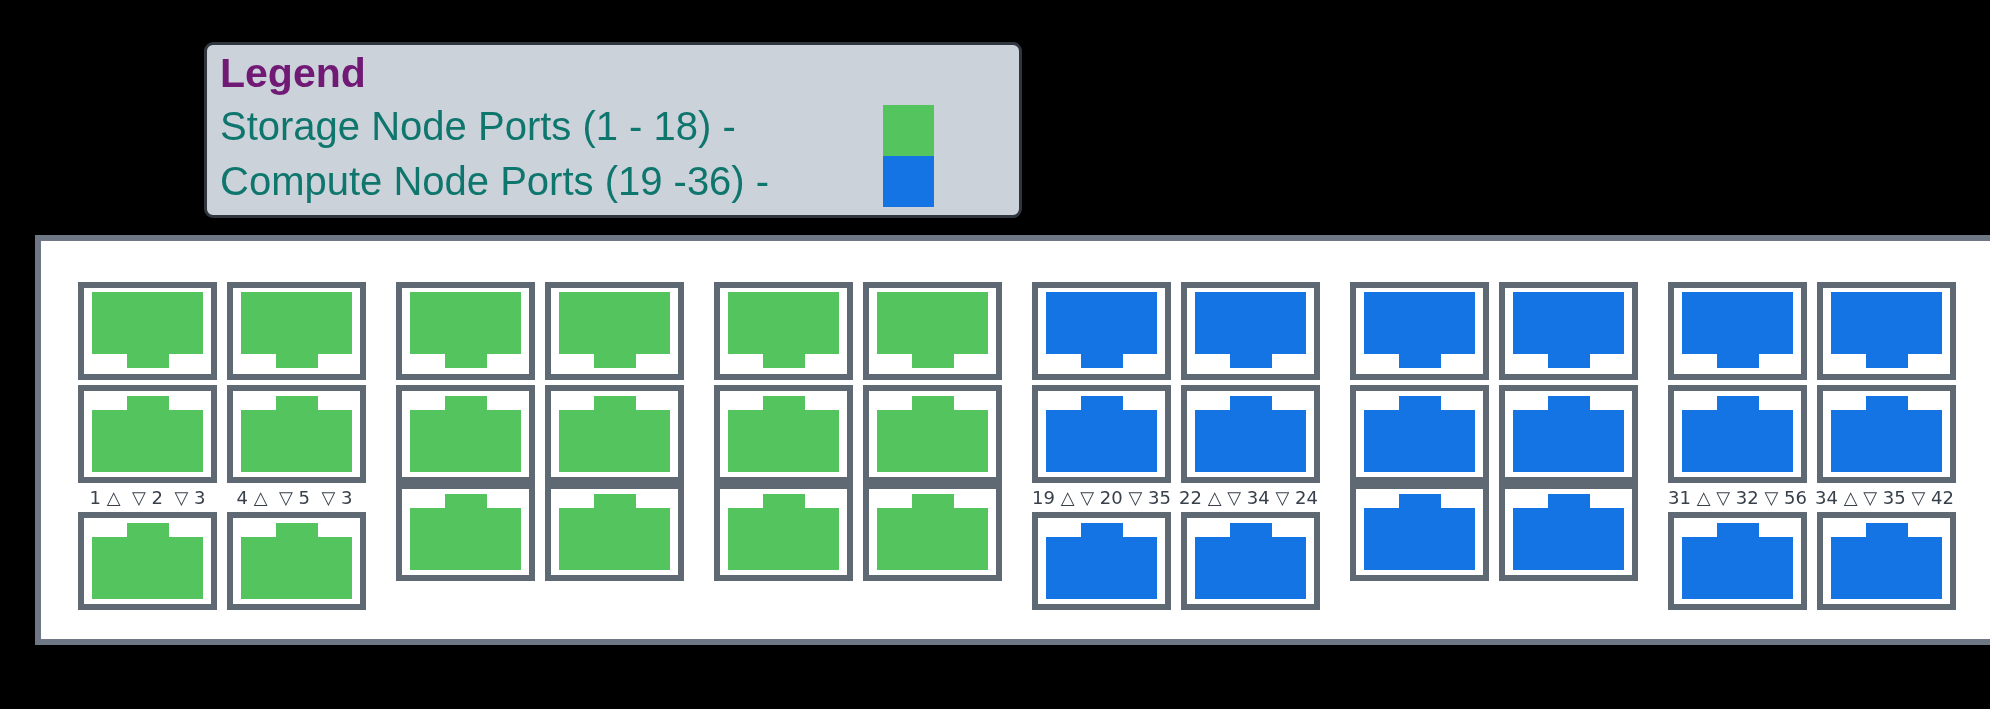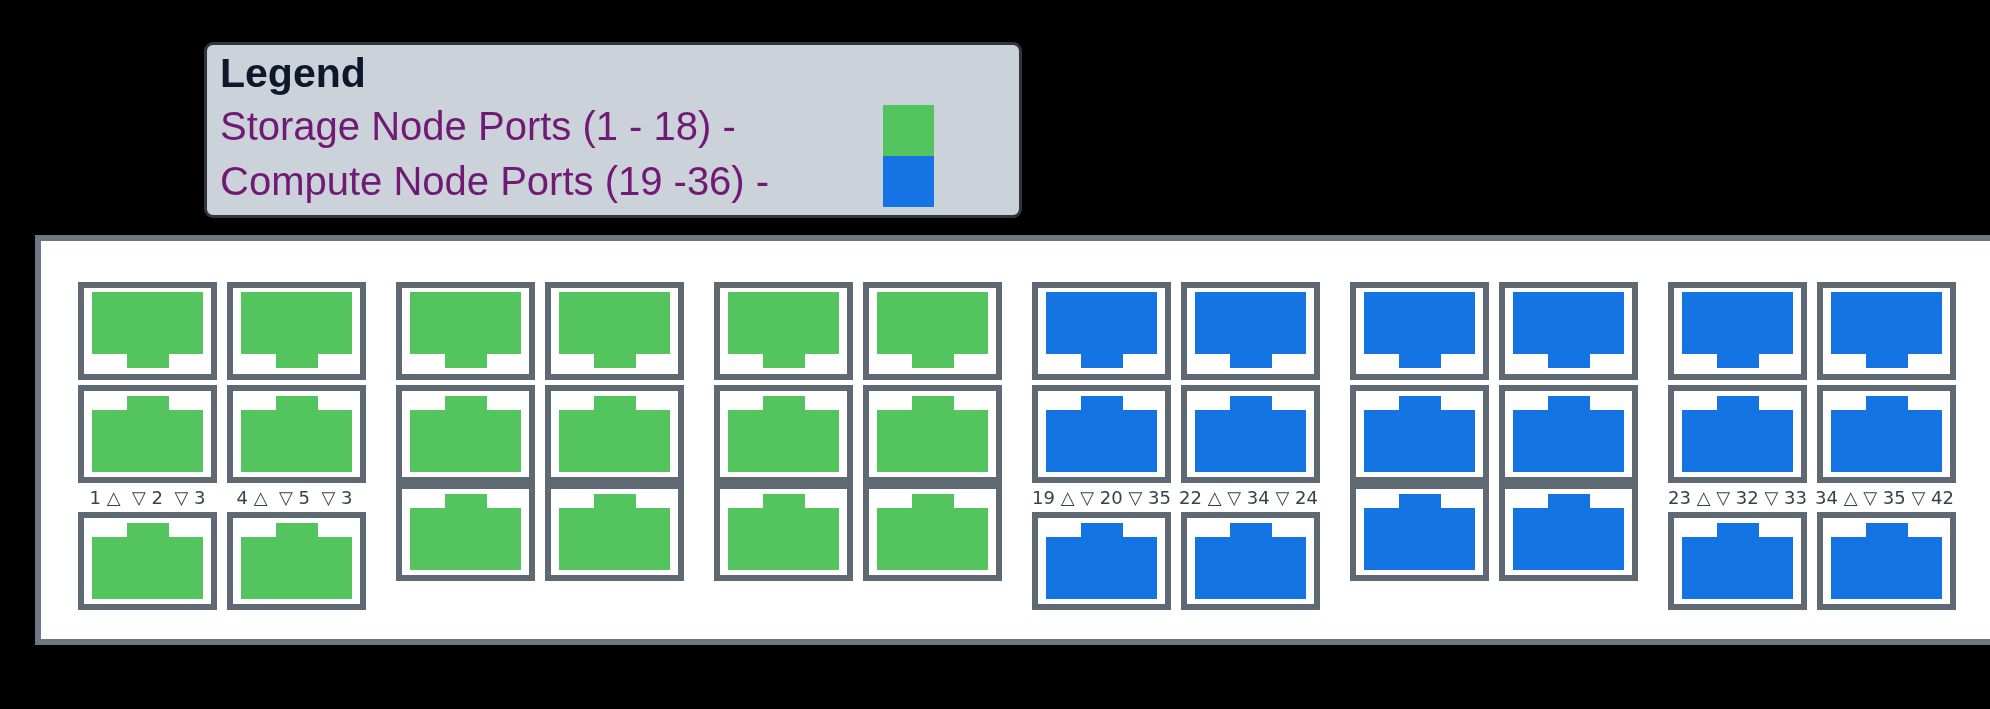--- a/index.html
+++ b/index.html
@@ -6,22 +6,22 @@
   .stage{
     position:relative;width:1990px;height:709px;background:#000;overflow:hidden;
     font-family:"Liberation Sans",sans-serif;
   }
   
   .legend{
     position:absolute;left:204px;top:42px;width:818px;height:176px;
     box-sizing:border-box;background:#ccd2d9;border:3px solid #2f363e;border-radius:9px;
     padding:2px 0 0 13px;
   }
-  .legend-title{font-size:41px;font-weight:bold;color:#0f172a;line-height:52px;}
-  .legend-line{font-size:40px;color:#701a75;line-height:55px;white-space:pre;}
+  .legend-title{font-size:41px;font-weight:bold;color:#701a75;line-height:52px;}
+  .legend-line{font-size:40px;color:#0f766e;line-height:55px;white-space:pre;}
   .legend-swatches{position:absolute;left:676px;top:60px;width:51px;}
   .swatch{width:51px;height:51px;}
   
   .panel{
     position:absolute;left:35px;top:235px;width:1975px;height:410px;
     box-sizing:border-box;background:#ffffff;border:6px solid #6e7885;
   }
   .groups{display:flex;gap:30px;padding:41px 0 0 37px;}
   .group{width:288px;flex:0 0 auto;}
   .prow{display:flex;gap:10px;}
@@ -248,21 +248,21 @@
             <div class="port up">
               <div class="jbody" style="background: rgb(20, 116, 227);"></div>
               <div class="jtab" style="background: rgb(20, 116, 227);"></div>
             </div>
             <div class="port up">
               <div class="jbody" style="background: rgb(20, 116, 227);"></div>
               <div class="jtab" style="background: rgb(20, 116, 227);"></div>
             </div>
           </div>
     <div class="lrow">
-            <span class="plabel">23 △ ▽ 32 ▽ 33</span>
+            <span class="plabel">31 △ ▽ 32 ▽ 56</span>
             <span class="plabel">34 △ ▽ 35 ▽ 42</span>
           </div>
     <div class="prow r3">
             <div class="port up">
               <div class="jbody" style="background: rgb(20, 116, 227);"></div>
               <div class="jtab" style="background: rgb(20, 116, 227);"></div>
             </div>
             <div class="port up">
               <div class="jbody" style="background: rgb(20, 116, 227);"></div>
               <div class="jtab" style="background: rgb(20, 116, 227);"></div>

